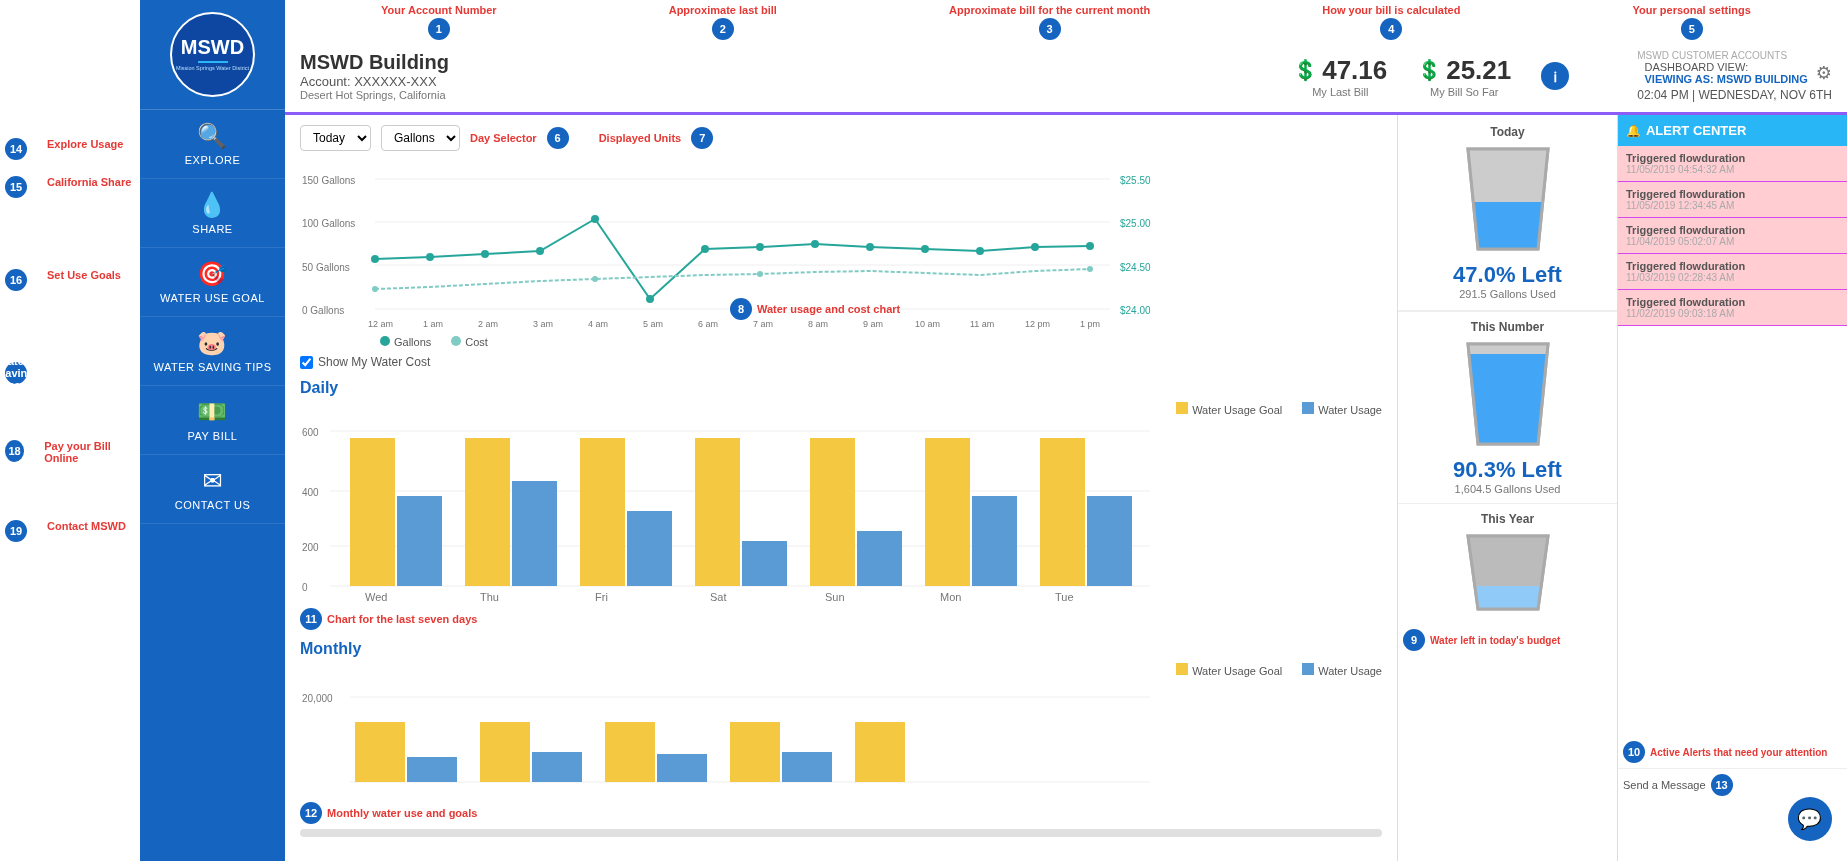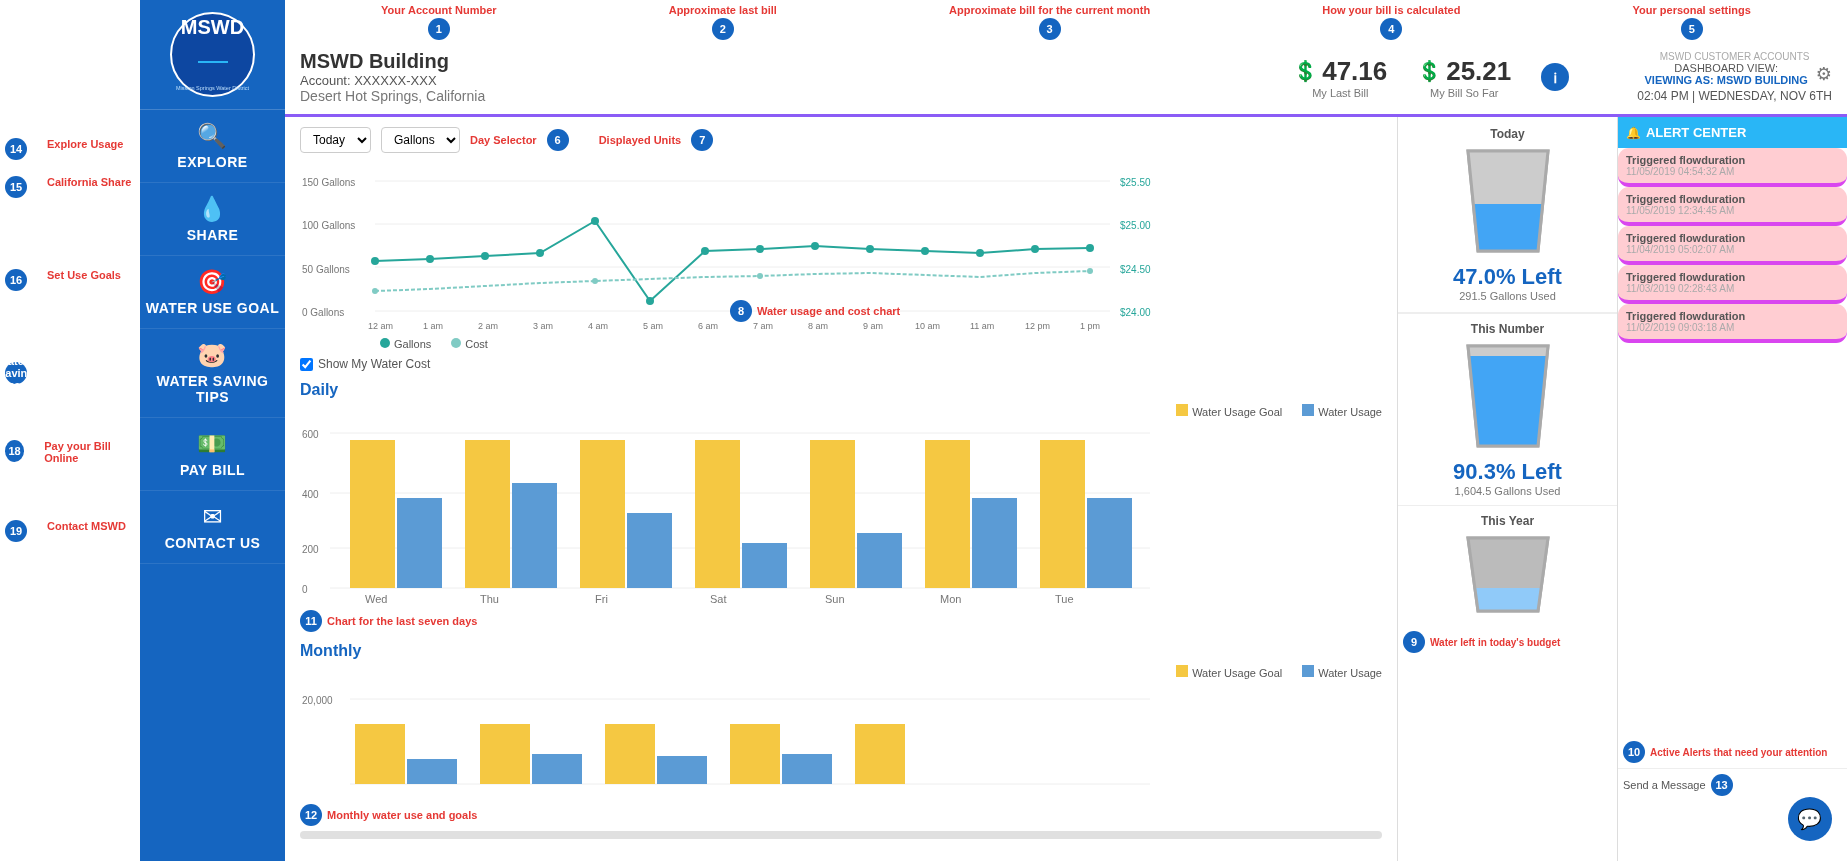--- a/index.html
+++ b/index.html
@@ -29,21 +29,21 @@
       width: 100%;
       display: flex;
       flex-direction: column;
       align-items: center;
       padding: 12px 5px;
       color: white;
       cursor: pointer;
       border-bottom: 1px solid rgba(255,255,255,0.1);
     }
     .nav-icon { font-size: 24px; margin-bottom: 4px; }
-    .nav-label { font-size: 14px; font-weight: bold; text-align: center; letter-spacing: 0.5px; }
+    .nav-label { font-size: 11px; font-weight: normal; text-align: center; letter-spacing: 0.5px; }
 
     
     .main-content {
       flex: 1;
       display: flex;
       flex-direction: column;
       background: white;
       overflow: hidden;
     }
 
@@ -52,37 +52,37 @@
       display: flex;
       align-items: center;
       padding: 10px 15px;
       border-bottom: 3px solid #8b5cf6;
       background: white;
       gap: 28px;
     }
     .header-left { flex: 1; }
     .header-title { font-size: 20px; font-weight: bold; color: #333; }
     .header-account { font-size: 13px; color: #555; }
-    .header-location { font-size: 14px; color: #777; }
+    .header-location { font-size: 11px; color: #777; }
     .header-bills {
       display: flex;
       gap: 30px;
       align-items: center;
       margin: 0 40px;
     }
     .bill-item { text-align: center; }
     .bill-amount { font-size: 26px; font-weight: bold; color: #333; display: flex; align-items: center; gap: 4px; }
     .bill-dollar { color: #4caf50; font-size: 20px; }
     .bill-label { font-size: 11px; color: #777; }
     .info-btn {
       width: 28px; height: 28px; background: #1565c0; border-radius: 50%;
       color: white; display: flex; align-items: center; justify-content: center;
       font-size: 14px; font-weight: bold; cursor: pointer;
     }
-    .header-right { text-align: center; }
+    .header-right { text-align: left; }
     .customer-label { font-size: 10px; color: #aaa; }
     .customer-title { font-size: 11px; color: #555; }
     .customer-view { font-size: 11px; color: #555; }
     .header-time { font-size: 12px; color: #555; margin-top: 3px; }
     .gear-btn { font-size: 18px; color: #777; cursor: pointer; margin-left: 8px; }
     .header-right-row { display: flex; align-items: center; justify-content: flex-end; }
 
     
     .badge {
       width: 22px; height: 22px; background: #1565c0; border-radius: 50%;
@@ -150,24 +150,23 @@
       padding: 8px;
       font-size: 12px;
       font-weight: bold;
       display: flex;
       align-items: center;
       gap: 5px;
     }
     .alert-list { overflow-y: auto; flex: 1; }
     .alert-item {
       padding: 6px 8px;
-      border-bottom: 4px solid #d946ef;
+      border-bottom: 1px solid #d946ef;
       background: #fff8f8;
       font-size: 11px;
-      border-radius: 11px;
     }
     .alert-item-title { color: #555; font-weight: bold; font-size: 11px; }
     .alert-item-date { color: #aaa; font-size: 10px; }
 
     
     .alert-panel {
       width: 230px;
       background: white;
       border-left: 1px solid #ddd;
       display: flex;
@@ -255,21 +254,21 @@
     </div>
     <div class="ann-item" style="margin-top:40px;">
       <span class="badge">19</span>
       <span style="font-size:11px;color:#e53935;font-weight:bold;">Contact MSWD</span>
     </div>
   </div>
 
   <div class="sidebar">
     <div class="sidebar-logo">
       <div style="text-align:center;">
-        <div style="width:85px;height:85px;border-radius:50%;border:2px solid white;background:#0d47a1;display:flex;flex-direction:column;align-items:center;justify-content:center;margin:0 auto;gap:20px;">
+        <div style="width:85px;height:85px;border-radius:50%;border:2px solid white;background:#0d47a1;display:flex;flex-direction:column;align-items:center;justify-content:center;margin:0 auto;">
           <span style="color:white;font-size:20px;font-weight:bold;">MSWD</span>
           <div style="width:30px;height:2px;background:#29b6f6;margin:2px 0;"></div>
           <span style="color:#bbdefb;font-size:5.5px;text-align:center;line-height:1.3;">Mission Springs Water District</span>
         </div>
       </div>
     </div>
     <div class="nav-item">
       <span class="nav-icon">🔍</span>
       <span class="nav-label">EXPLORE</span>
     </div>

